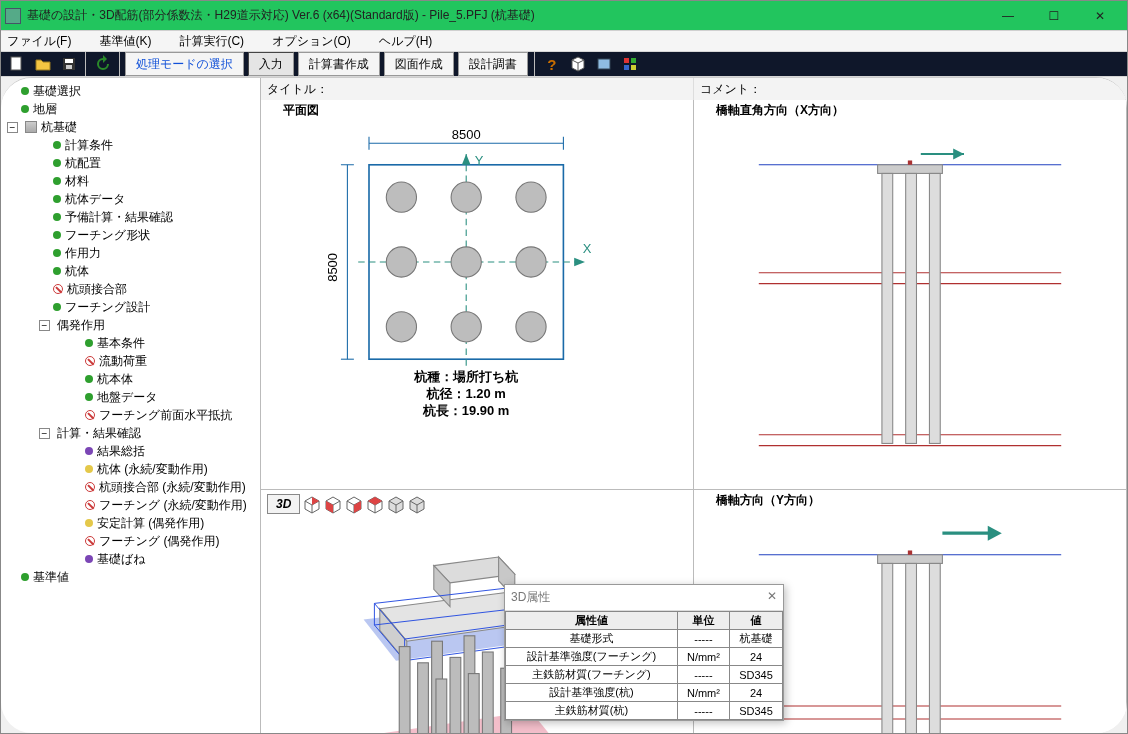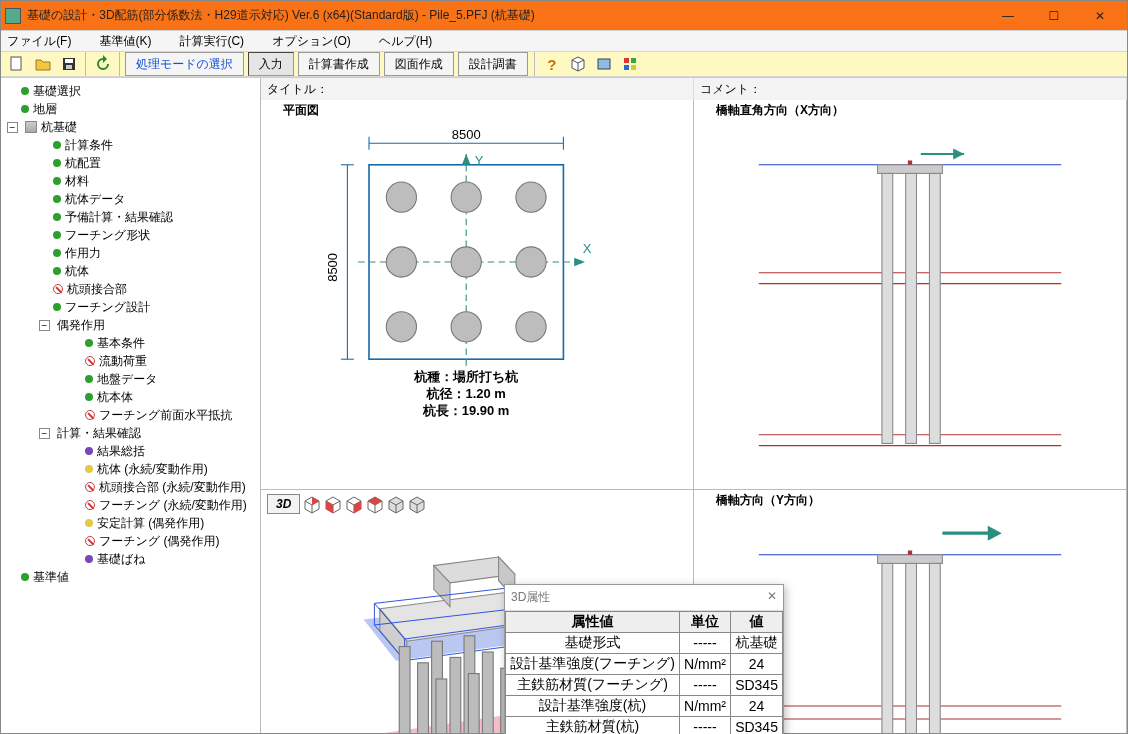--- a/index.html
+++ b/index.html
@@ -1,38 +1,38 @@
 <!DOCTYPE html>
 <html><head>
 <meta charset="utf-8">
 <style>
 * { box-sizing: border-box; margin: 0; padding: 0; font-family: "MS UI Gothic", "Meiryo", sans-serif; font-size: 12px; }
 html, body { width: 1128px; height: 734px; overflow: hidden; background: #fff; }
 .window { width: 1128px; height: 734px; border: 1px solid #888; display: flex; flex-direction: column; background: #f0f0f0; }
 
 
-.titlebar { height: 30px; background: #f97316; display: flex; align-items: center; padding: 0 4px; border-bottom: 1px solid #d0d0d0; }
+.titlebar { height: 30px; background: #22c55e; display: flex; align-items: center; padding: 0 4px; border-bottom: 1px solid #d0d0d0; }
 .titlebar .icon { width: 16px; height: 16px; background: #5a8; margin-right: 6px; border: 1px solid #456; }
 .titlebar .title { flex: 1; color: #222; }
 .titlebar .winbtn { width: 46px; height: 28px; display: flex; align-items: center; justify-content: center; color: #222; }
 
 
 .menubar { height: 20px; background: #f5f5f5; display: flex; align-items: center; padding: 0 6px; gap: 28px; }
 .menubar span { color: #000; }
 
 
-.toolbar { height: 24px; background: #fef9c3; border-top: 1px solid #d6d6d6; border-bottom: 1px solid #d6d6d6; display: flex; align-items: center; padding: 12px 4px; gap: 2px; }
+.toolbar { height: 24px; background: #0f172a; border-top: 1px solid #d6d6d6; border-bottom: 1px solid #d6d6d6; display: flex; align-items: center; padding: 12px 4px; gap: 2px; }
 .tool-icon { width: 24px; height: 24px; display: flex; align-items: center; justify-content: center; border: 1px solid transparent; }
 .tool-sep { width: 2px; height: 24px; border-left: 1px solid #bbb; margin: 0 2px; }
 .mode-btn { height: 24px; padding: 0 10px; border: 1px solid #999; background: #f5f5f5; display: inline-flex; align-items: center; margin-right: 2px; }
 .mode-btn.hl { color: #1050d8; }
 .mode-btn.ins { border-style: inset; background: #e5e5e5; }
 
 
-.body { flex: 1; display: flex; overflow: hidden; border-top: 1px solid #ccc; }
+.body { flex: 1; display: flex; overflow: hidden; border-top: 1px solid #ccc; border-radius: 31px; }
 
 
 .tree-panel { width: 260px; background: #fff; border-right: 1px solid #bbb; overflow-y: auto; padding: 4px 2px; }
 .tree { list-style: none; }
 .tree ul { list-style: none; padding-left: 0; }
 .tree li { position: relative; padding-left: 18px; line-height: 18px; white-space: nowrap; }
 .tree .row { display: flex; align-items: center; gap: 4px; height: 18px; }
 .tree .dot { display: inline-block; width: 8px; height: 8px; border-radius: 50%; }
 .dot.green { background: #2e9f2e; }
 .dot.yellow { background: #e4c84a; }
@@ -56,21 +56,21 @@
 
 .btn3d-bar { position: absolute; top: 4px; left: 6px; display: flex; gap: 3px; align-items: flex-end; }
 .btn3d { height: 20px; padding: 0 8px; border: 1px solid #888; background: #f3f3f3; font-weight: bold; font-style: italic; }
 .cube { width: 18px; height: 18px; }
 .cube svg { width: 18px; height: 18px; }
 
 
 .popup3d { position: absolute; left: 504px; top: 584px; width: 280px; background: #fff; border: 1px solid #999; box-shadow: 2px 2px 8px rgba(0,0,0,.25); }
 .popup3d .phead { padding: 4px 6px; display: flex; justify-content: space-between; border-bottom: 1px solid #ddd; color: #777; }
 .popup3d table { width: 100%; border-collapse: collapse; }
-.popup3d th, .popup3d td { border: 1px solid #888; padding: 1px 4px; text-align: center; font-size: 14px; }
+.popup3d th, .popup3d td { border: 1px solid #888; padding: 1px 4px; text-align: center; font-size: 11px; }
 .popup3d th { background: #eee; }
 </style>
 </head>
 <body>
 
 <div class="window">
 
   <div class="titlebar">
     <span class="icon"></span>
     <span class="title">基礎の設計・3D配筋(部分係数法・H29道示対応) Ver.6 (x64)(Standard版) - Pile_5.PFJ (杭基礎)</span>
@@ -239,27 +239,27 @@
                   </li>
                 <li>
                     <div class="row">
                       <span class="dot ban"></span>
                       <span>流動荷重</span>
                     </div>
                   </li>
                 <li>
                     <div class="row">
                       <span class="dot green"></span>
+                      <span>杭本体</span>
+                    </div>
+                  </li>
+                <li>
+                    <div class="row">
+                      <span class="dot green"></span>
                       <span>地盤データ</span>
-                    </div>
-                  </li>
-                <li>
-                    <div class="row">
-                      <span class="dot green"></span>
-                      <span>杭本体</span>
                     </div>
                   </li>
                 <li>
                     <div class="row">
                       <span class="dot ban"></span>
                       <span>フーチング前面水平抵抗</span>
                     </div>
                   </li>
               </ul>
             </li>

